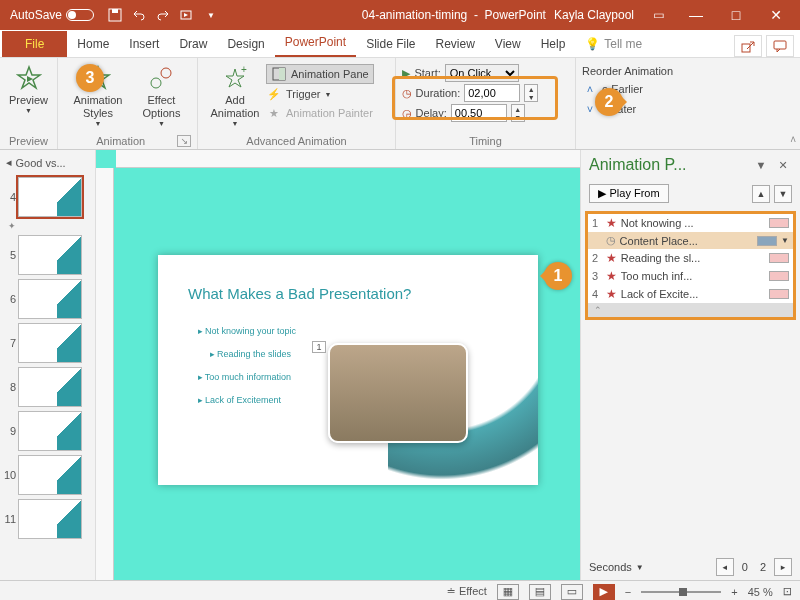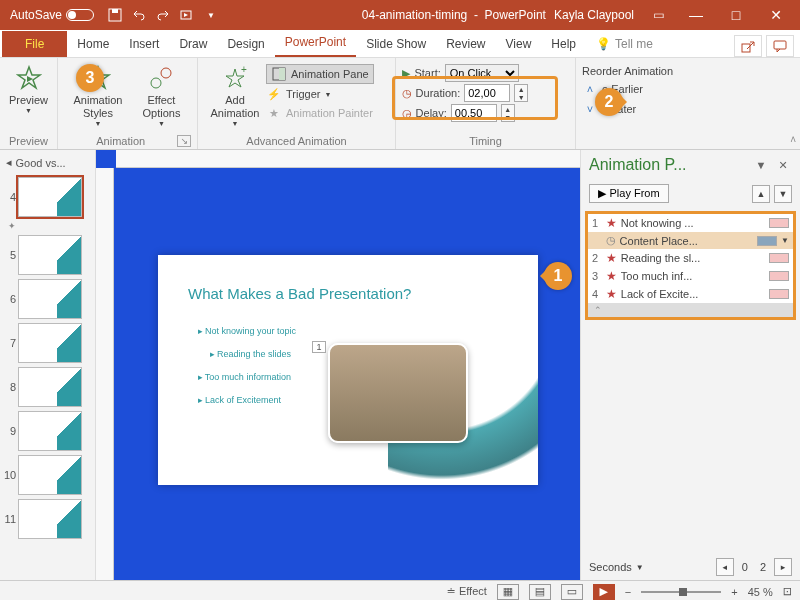--- a/index.html
+++ b/index.html
@@ -29,42 +29,42 @@
 
 
 .ribbon { height:92px; background:#f3f3f3; border-bottom:1px solid #ccc; display:flex; position:relative; }
 .group { border-right:1px solid #ddd; display:flex; flex-direction:column; justify-content:space-between; padding:4px 6px 2px; }
 .group-label { text-align:center; font-size:11px; color:#777; padding-top:2px; }
 .bigbtn { display:flex; flex-direction:column; align-items:center; justify-content:center; padding:2px 6px; cursor:pointer; font-size:11px; line-height:1.2; text-align:center; }
 .bigbtn .ico { width:28px; height:28px; display:flex; align-items:center; justify-content:center; margin-bottom:2px; }
 .smallrow { display:flex; align-items:center; gap:4px; font-size:11px; padding:1px 0; cursor:pointer; white-space:nowrap; }
 .smallrow .ico { width:16px; height:16px; display:flex; align-items:center; justify-content:center; }
 .timing-input { display:flex; align-items:center; gap:4px; font-size:11px; }
-.timing-input input { width:46px; height:18px; font-size:11px; border:1px solid #aaa; padding:0 3px; }
+.timing-input input { width:56px; height:18px; font-size:11px; border:1px solid #aaa; padding:0 3px; }
 .spinner { display:flex; flex-direction:column; border:1px solid #aaa; }
 .spinner span { width:12px; height:8px; font-size:7px; display:flex; align-items:center; justify-content:center; background:#f8f8f8; cursor:pointer; }
 
 .callout { position:absolute; border:3px solid #e8932f; border-radius:4px; pointer-events:none; }
 .callout-num { width:28px; height:28px; background:#e8932f; border-radius:50%; color:#fff; font-weight:bold; font-size:16px; display:flex; align-items:center; justify-content:center; position:absolute; box-shadow:0 0 4px rgba(0,0,0,.3); }
 .callout-num::before { content:''; position:absolute; width:0; height:0; }
 .callout-num.left::before { left:-10px; top:8px; border:6px solid transparent; border-right-color:#e8932f; }
 .callout-num.right::before { right:-10px; top:8px; border:6px solid transparent; border-left-color:#e8932f; }
 
 
 .work { display:flex; height:430px; }
 .thumbs { width:96px; background:#f3f3f3; border-right:1px solid #ddd; overflow:hidden; padding:2px; }
 .thumbs .outline-hdr { font-size:11px; padding:4px; color:#555; display:flex; align-items:center; gap:4px; }
 .thumb-row { display:flex; align-items:center; gap:2px; margin:4px 2px; }
 .thumb-row .num { width:12px; font-size:11px; color:#555; text-align:right; }
 .thumb { width:64px; height:40px; background:#fff; border:1px solid #bbb; position:relative; overflow:hidden; }
 .thumb.selected { outline:2px solid #b7472a; }
 .thumb .teal { position:absolute; right:0; top:0; bottom:0; width:24px; background:linear-gradient(135deg,transparent 40%,#2e9aa3 40%); }
 .star { font-size:9px; color:#888; }
 
-.canvas-area { flex:1; background:#1d4ed8; position:relative; display:flex; align-items:center; justify-content:center; }
+.canvas-area { flex:1; background:#5eead4; position:relative; display:flex; align-items:center; justify-content:center; }
 .ruler-h { position:absolute; top:0; left:20px; right:0; height:18px; background:#f8f8f8; border-bottom:1px solid #ccc; }
 .ruler-v { position:absolute; top:18px; left:0; bottom:0; width:18px; background:#f8f8f8; border-right:1px solid #ccc; }
 .slide { width:380px; height:230px; background:#fff; box-shadow:0 0 8px rgba(0,0,0,.3); position:relative; margin-left:20px; margin-top:10px; overflow:hidden; }
 .slide .tealswoosh { position:absolute; right:-30px; top:-20px; width:180px; height:270px; background:radial-gradient(circle at 30% 30%,transparent 50%,#2e9aa3 52%,#1d6c74 70%,transparent 72%); opacity:.85; }
 .slide h2 { color:#2e9aa3; font-weight:400; font-size:15px; padding:30px 0 12px 30px; }
 .slide .bullets { padding-left:40px; font-size:9px; color:#2e9aa3; }
 .slide .bullets div { padding:1px 0;margin-top:11px; }
 .slide .img { position:absolute; left:170px; top:88px; width:140px; height:100px; border-radius:10px; background:linear-gradient(#bca68a,#8a7a60); border:2px solid #fff; box-shadow:0 2px 6px rgba(0,0,0,.3); }
 .slide .animtag { position:absolute; width:14px; height:12px; border:1px solid #aaa; background:#fff; font-size:9px; display:flex; align-items:center; justify-content:center; color:#555; }
 
@@ -143,21 +143,21 @@
   </div>
 </div>
 
 <div class="ribbontabs">
   <div class="tab file">File</div>
   <div class="tab">Home</div>
   <div class="tab">Insert</div>
   <div class="tab">Draw</div>
   <div class="tab">Design</div>
   <div class="tab active">PowerPoint</div>
-  <div class="tab">Slide Show</div>
+  <div class="tab">Slide File</div>
   <div class="tab">Review</div>
   <div class="tab">View</div>
   <div class="tab">Help</div>
   <div class="tellme">
     <span>💡</span>
     <span>Tell me</span>
   </div>
   <div class="spacer"></div>
   <div class="rightbtns">
     <span>

